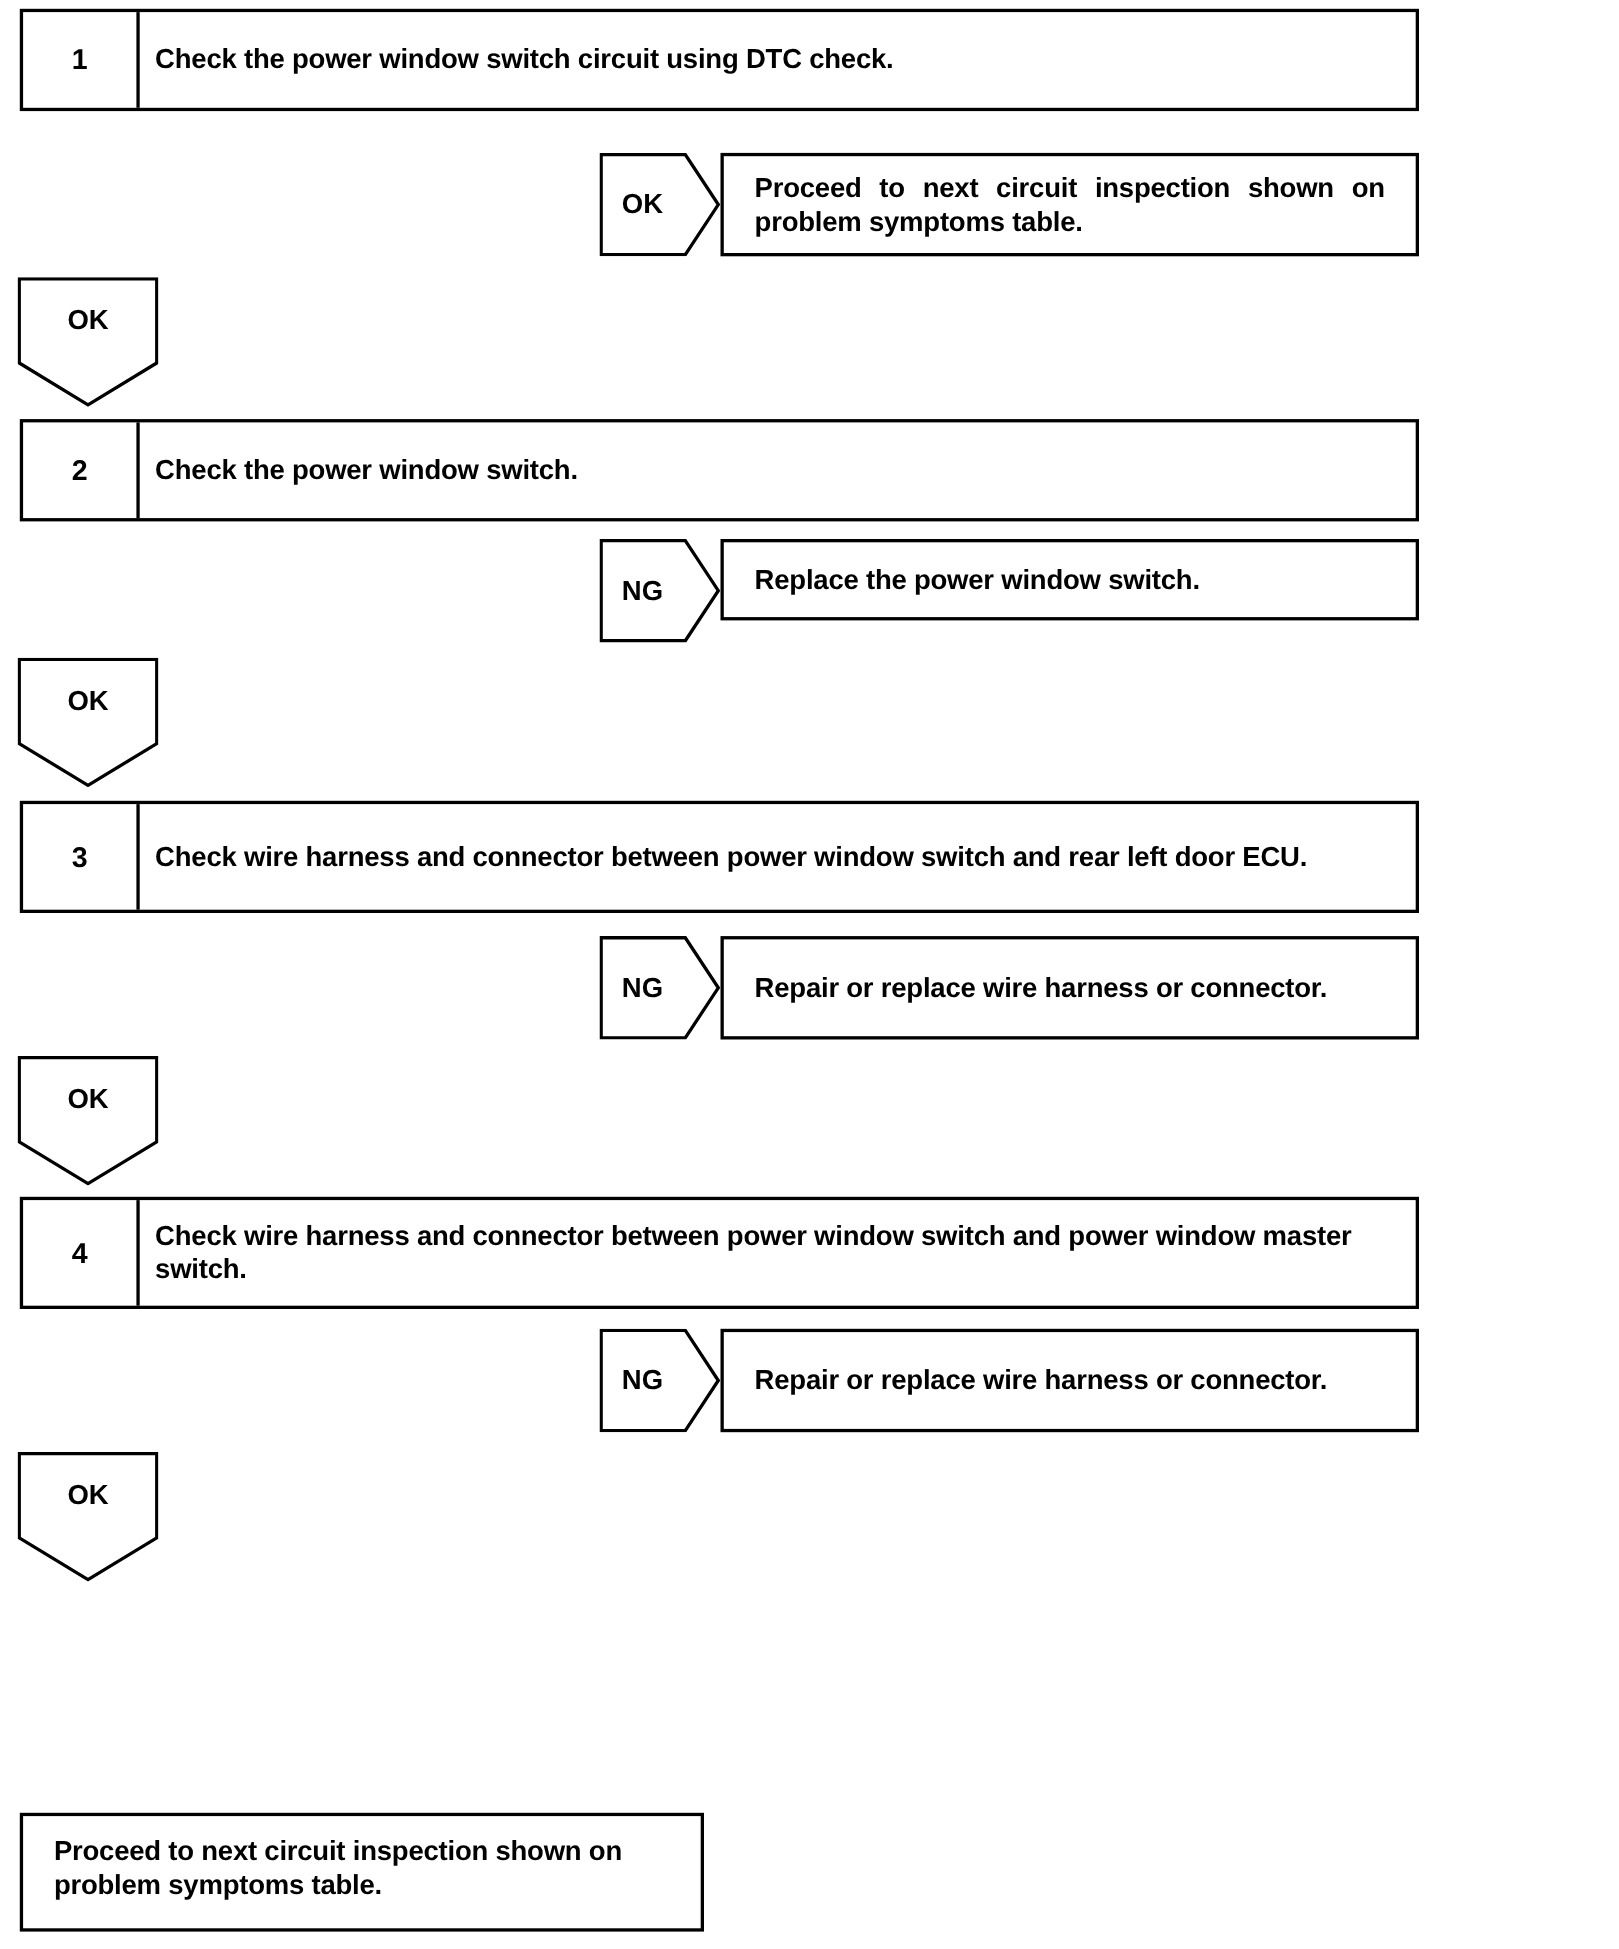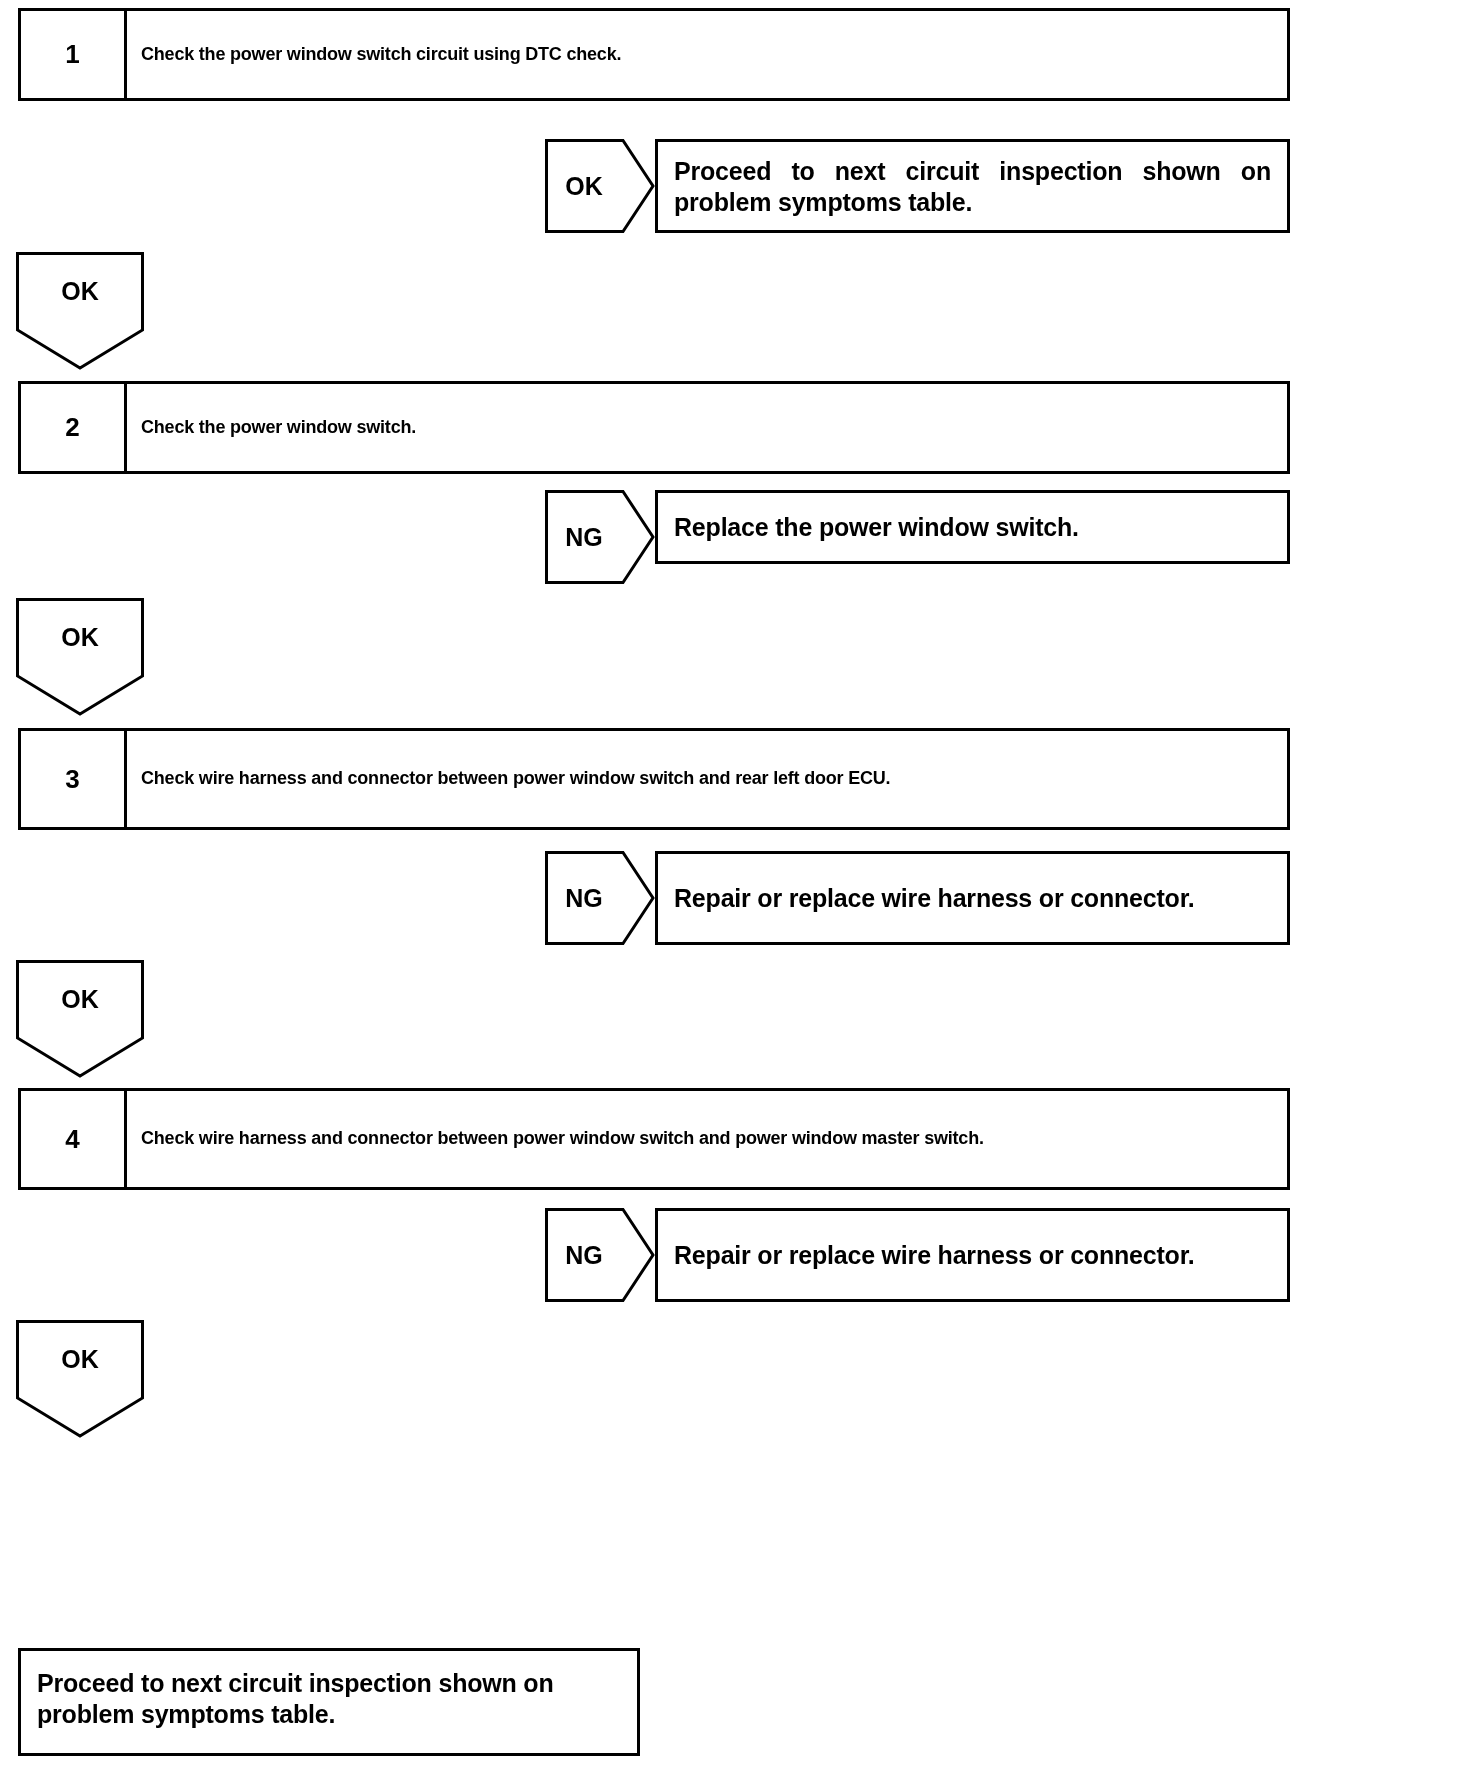--- a/index.html
+++ b/index.html
@@ -30,34 +30,34 @@
     font-weight:bold;
     font-size:26px;
     letter-spacing:0px;
   }
   .step-text{
     flex:1 1 auto;
     display:flex;
     align-items:center;
     padding:0 14px;
     font-weight:bold;
-    font-size:18px;
+    font-size:25px;
     line-height:1.22;
     letter-spacing:-0.2px;
   }
 
   
   .resbox{
     position:absolute;
     border:3px solid #000;
     background:#fff;
     box-sizing:border-box;
     display:flex;
     align-items:center;
-    padding:0 16px;
+    padding:0 28px;
     font-weight:bold;
     font-size:25px;
     line-height:1.22;
     letter-spacing:-0.2px;
   }
   .resbox.justify{display:block;padding-top:14px;}
   .resbox.justify .ln1{text-align:justify;text-align-last:justify;}
   .resbox .ln{display:block;}
 
   

